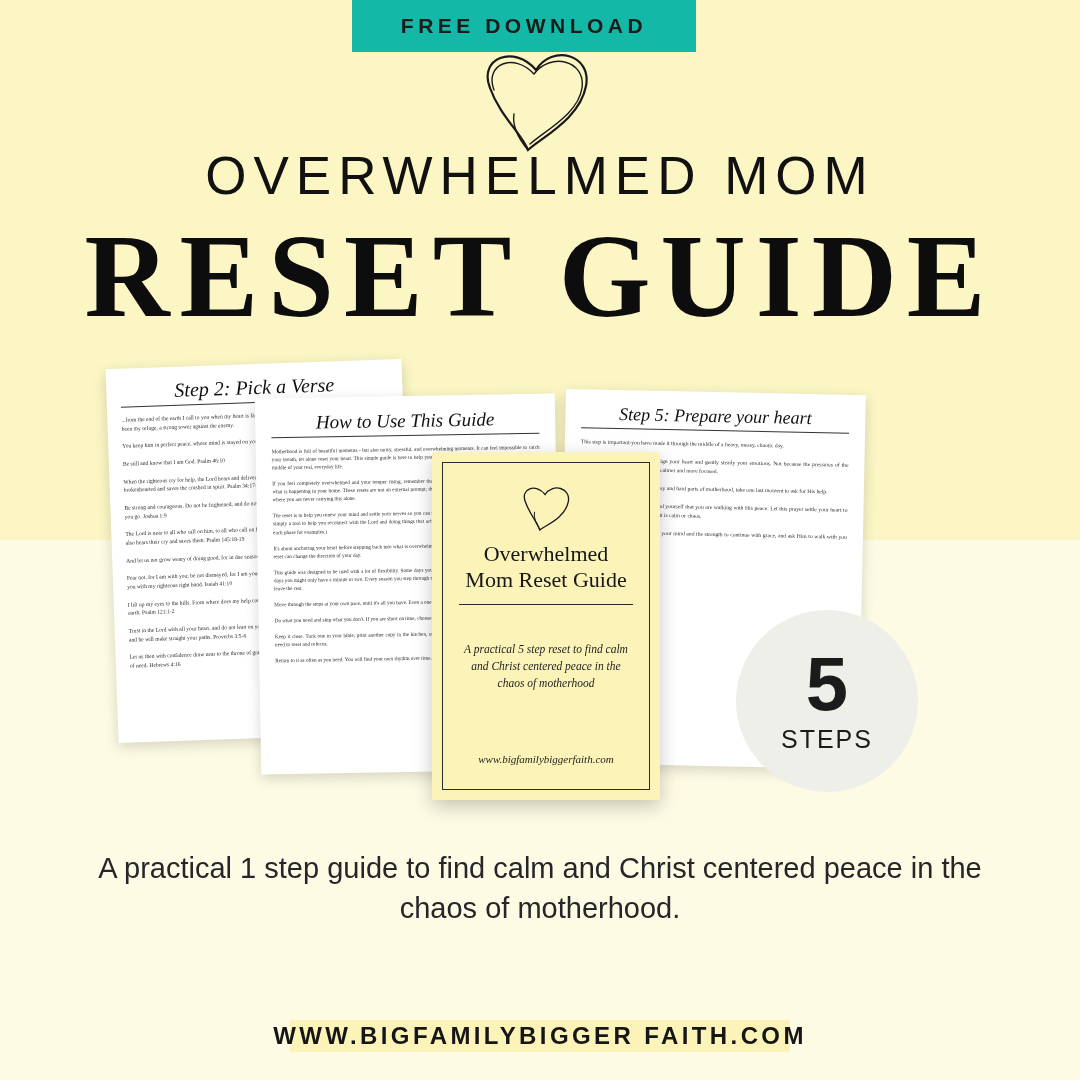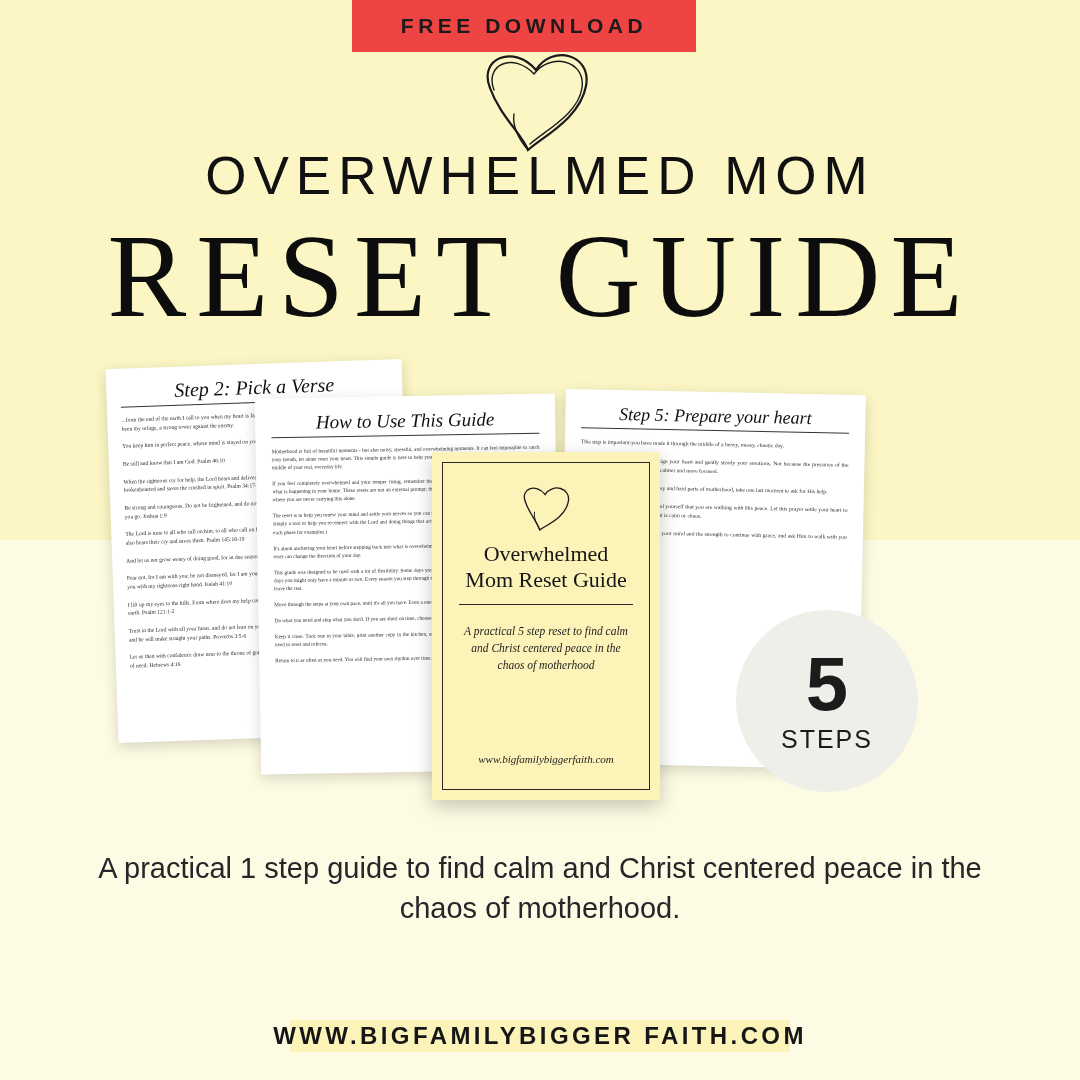--- a/index.html
+++ b/index.html
@@ -25,21 +25,21 @@
     position: absolute;
     left: 0; top: 540px;
     width: 1080px; height: 540px;
     background: #fdfbe3;
   }
   
   .free-tag {
     position: absolute;
     left: 352px; top: 0;
     width: 344px; height: 52px;
-    background: #ef4444;
+    background: #14b8a6;
     display: flex;
     align-items: center;
     justify-content: center;
   }
   .free-tag span {
     font-size: 21px;
     letter-spacing: 4.5px;
     font-weight: bold;
     color: #1b1b1b;
   }
@@ -63,21 +63,21 @@
   }
   .title-big {
     position: absolute;
     left: 0; top: 212px;
     width: 1080px;
     text-align: center;
     font-size: 118px;
     letter-spacing: 10px;
     color: #0d0d0d;
     font-family: "Liberation Serif", serif;
-    font-weight: 400;
+    font-weight: 700;
     line-height: 1.1;
   }
   
   .paper {
     position: absolute;
     background: #ffffff;
     box-shadow: 0 4px 14px rgba(0,0,0,0.16);
     overflow: hidden;
     box-sizing: border-box;
   }
@@ -180,21 +180,21 @@
     border-bottom: 1.2px solid #2a2a2a;
     padding-bottom: 10px;
   }
   .cover-sub {
     font-family: "Liberation Serif", serif;
     font-style: italic;
     font-size: 11.5px;
     line-height: 1.5;
     text-align: center;
     color: #1d1d1d;
-    margin-top: 18px;
+    margin-top: 36px;
   }
   .cover-url {
     font-family: "Liberation Serif", serif;
     font-style: italic;
     font-size: 11px;
     text-align: center;
     color: #1d1d1d;
     margin-top: auto;
     margin-bottom: 10px;
   }

